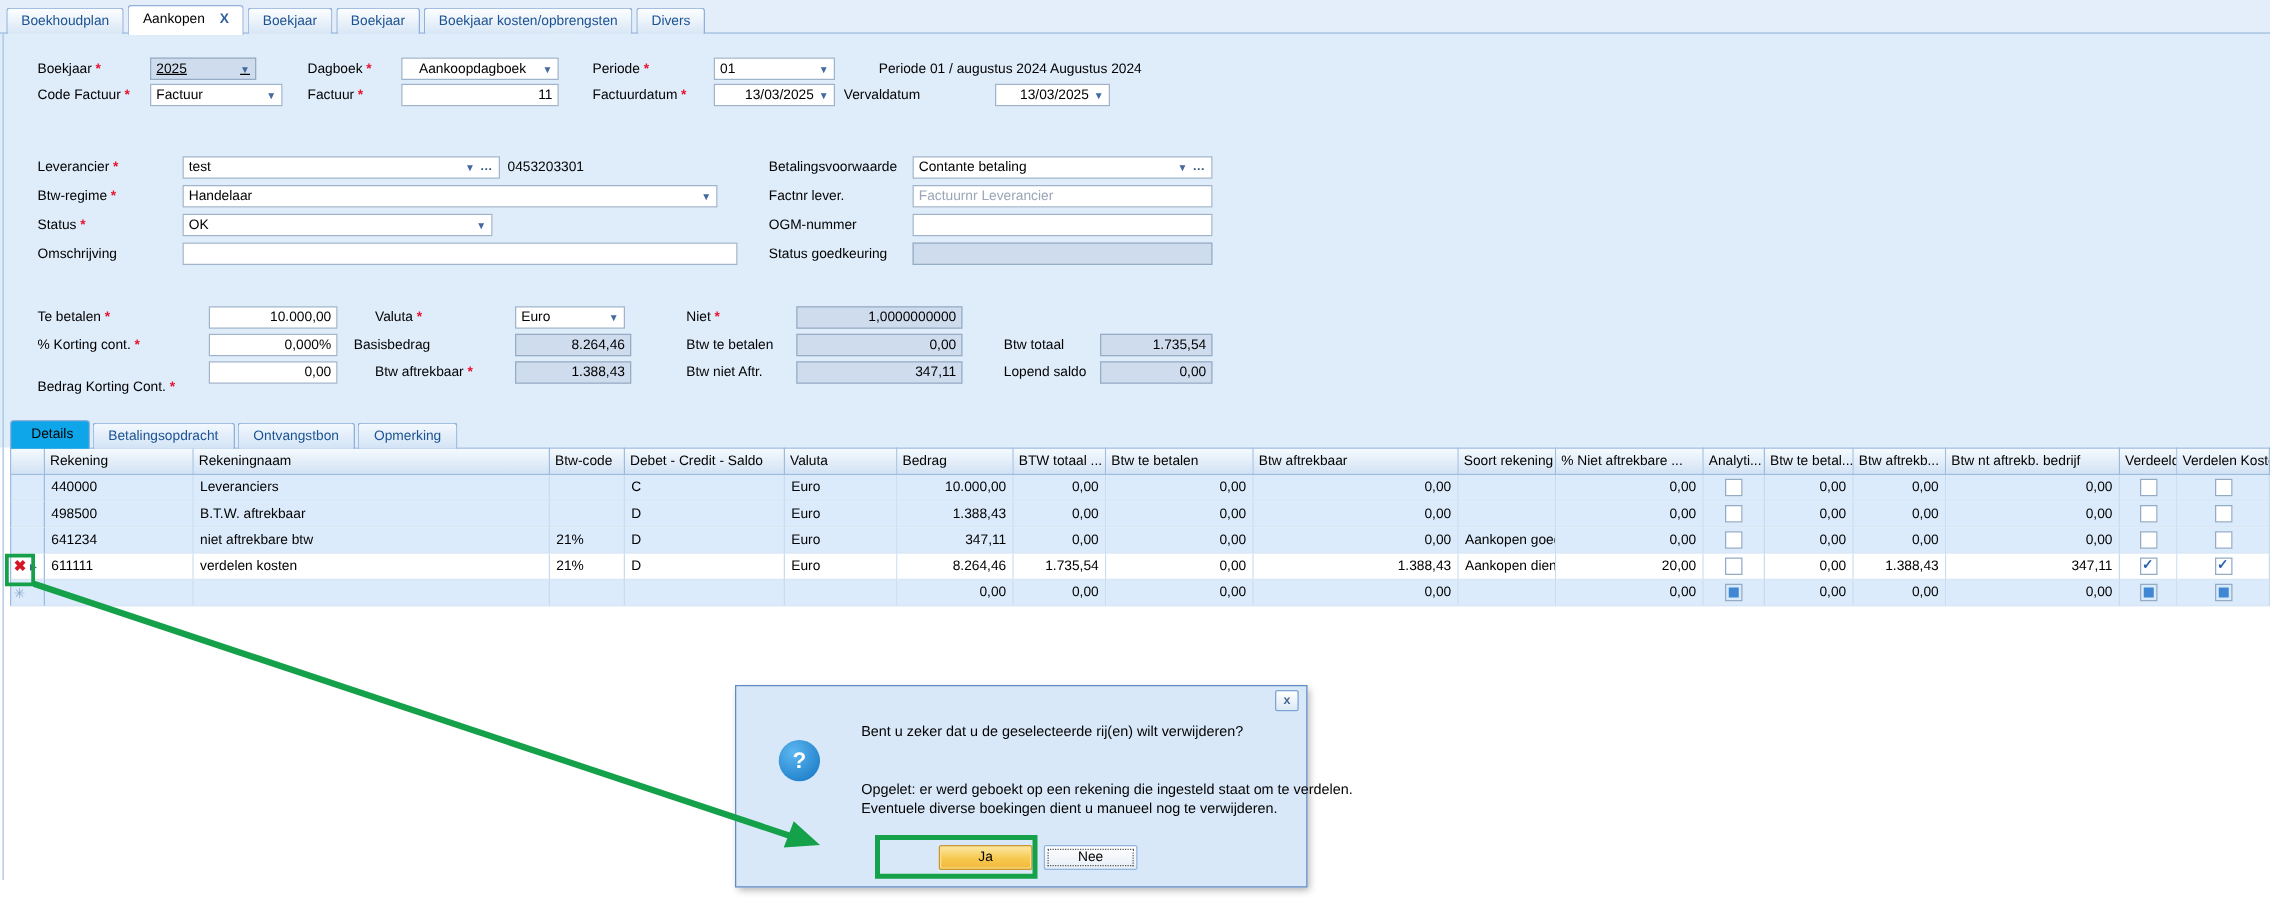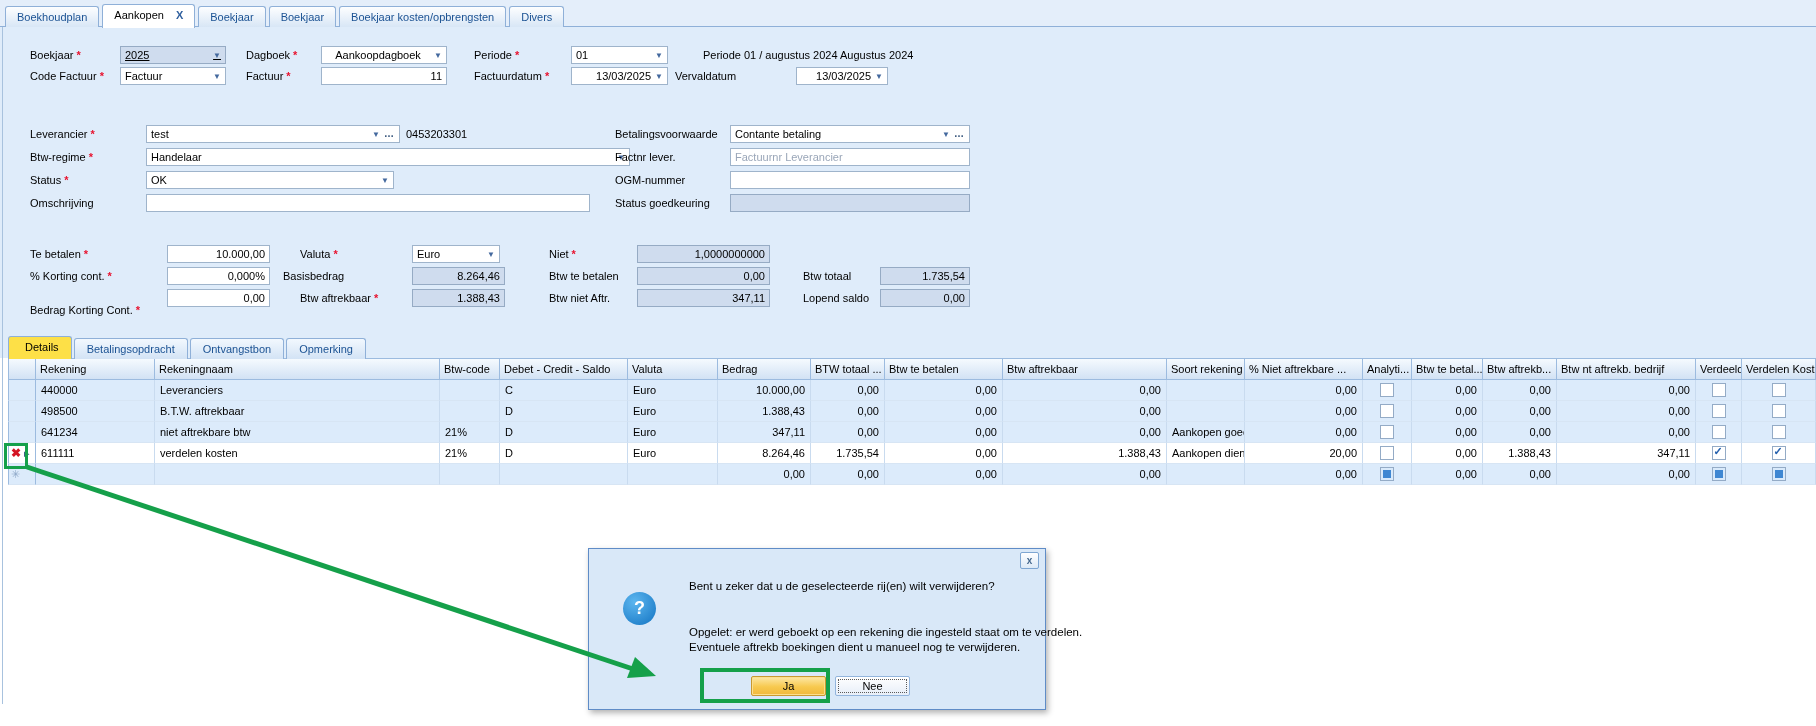--- a/index.html
+++ b/index.html
@@ -25,21 +25,21 @@
   .fld .val{flex:1;white-space:nowrap;overflow:hidden;}
   .fld.alignr .val{text-align:right;}
   .fld .ph{color:#9aa6b8;}
   .dd{color:#44699e;font-size:8px;margin-left:4px;}
   .ell{color:#2f4f77;margin-left:4px;font-weight:bold;letter-spacing:1px;font-size:10px;line-height:8px;}
   
   #subtabs{position:absolute;left:8px;top:336px;height:22px;z-index:2;white-space:nowrap;}
   .stab{position:relative;display:inline-block;margin-right:2px;height:20px;line-height:20px;padding:0 12px;
         color:#1b5293;background:linear-gradient(#f2f8fe,#d3e3f5);border:1px solid #8fb0d8;border-bottom:none;
         border-radius:3px 3px 0 0;vertical-align:bottom;cursor:default;}
-  .stab.active{background:#fde047;color:#000;height:22px;z-index:3;padding-left:16px;}
+  .stab.active{background:#0ea5e9;color:#000;height:22px;z-index:3;padding-left:16px;}
   
   #grid{position:absolute;left:8px;top:358px;z-index:1;}
   .gh{position:absolute;top:0;height:22px;box-sizing:border-box;
       background:linear-gradient(#f5fafe,#d2e2f4);border:1px solid #9cbbdf;border-left:none;
       display:flex;align-items:center;padding:0 4px;overflow:hidden;white-space:nowrap;}
   .gh.first{border-left:1px solid #9cbbdf;}
   .gc{position:absolute;height:21px;box-sizing:border-box;border-right:1px solid #c9dbef;
       border-bottom:1px solid #d7e5f4;display:flex;align-items:center;padding:0 5px;
       overflow:hidden;white-space:nowrap;}
   .gc.first{border-left:1px solid #9cbbdf;border-right:1px solid #9cbbdf;padding:0 2px;}
@@ -81,21 +81,21 @@
   #anno-arrow{position:absolute;left:0;top:0;width:1816px;height:726px;z-index:21;pointer-events:none;}
 </style>
 </head>
 <body>
 
 <div id="tabbar"><div class="tab"><span>Boekhoudplan</span></div><div class="tab active"><span>Aankopen</span><span class="tabclose">X</span></div><div class="tab"><span>Boekjaar</span></div><div class="tab"><span>Boekjaar</span></div><div class="tab"><span>Boekjaar kosten/opbrengsten</span></div><div class="tab"><span>Divers</span></div></div>
 <div id="panel"></div>
 <div id="panel-edge"></div>
 <div id="form-layer">
     <div class="lbl" style="left: 30px; top: 49px;"><span>Boekjaar</span><span class="req">*</span></div>
-    <div class="fld disabled" style="left: 120px; top: 46px; width: 106px; text-decoration: underline;">
+    <div class="fld disabled" style="left: 120px; top: 46px; width: 85px; text-decoration: underline;">
       <span class="val">2025</span>
       <span class="dd">▼</span>
     </div>
     <div class="lbl" style="left: 246px; top: 49px;"><span>Dagboek</span><span class="req">*</span></div>
     <div class="fld" style="left: 321px; top: 46px; width: 126px; text-align: center;">
       <span class="val">Aankoopdagboek</span>
       <span class="dd">▼</span>
     </div>
     <div class="lbl" style="left: 474px; top: 49px;"><span>Periode</span><span class="req">*</span></div>
     <div class="fld" style="left: 571px; top: 46px; width: 97px;">
@@ -129,21 +129,21 @@
       <span class="ell">…</span>
     </div>
     <div class="lbl" style="left: 406px; top: 128px;"><span>0453203301</span></div>
     <div class="lbl" style="left: 615px; top: 128px;"><span>Betalingsvoorwaarde</span></div>
     <div class="fld" style="left: 730px; top: 125px; width: 240px;">
       <span class="val">Contante betaling</span>
       <span class="dd">▼</span>
       <span class="ell">…</span>
     </div>
     <div class="lbl" style="left: 30px; top: 151px;"><span>Btw-regime</span><span class="req">*</span></div>
-    <div class="fld" style="left: 146px; top: 148px; width: 484px; gap: 16px;">
+    <div class="fld" style="left: 146px; top: 148px; width: 428px; gap: 16px;">
       <span class="val">Handelaar</span>
       <span class="dd">▼</span>
     </div>
     <div class="lbl" style="left: 615px; top: 151px;"><span>Factnr lever.</span></div>
     <div class="fld" style="left: 730px; top: 148px; width: 240px;">
       <span class="val ph">Factuurnr Leverancier</span>
     </div>
     <div class="lbl" style="left: 30px; top: 174px;"><span>Status</span><span class="req">*</span></div>
     <div class="fld" style="left: 146px; top: 171px; width: 248px;">
       <span class="val">OK</span>
@@ -354,21 +354,21 @@
     </div>
   </div>
 
 <div id="dialog">
   <div id="dlg-close">x</div>
   <div id="dlg-icon">
       <span>?</span>
     </div>
   <div id="dlg-q" class="dlg-text">Bent u zeker dat u de geselecteerde rij(en) wilt verwijderen?</div>
   <div id="dlg-w1" class="dlg-text">Opgelet: er werd geboekt op een rekening die ingesteld staat om te verdelen.</div>
-  <div id="dlg-w2" class="dlg-text">Eventuele aftrekb boekingen dient u manueel nog te verwijderen.</div>
+  <div id="dlg-w2" class="dlg-text">Eventuele diverse boekingen dient u manueel nog te verwijderen.</div>
   <button id="btn-ja" class="dlg-btn">Ja</button>
   <button id="btn-nee" class="dlg-btn">Nee</button>
 </div>
 
 <div id="anno-x" class="anno-box"></div>
 <div id="anno-ja" class="anno-box"></div>
 <svg id="anno-arrow" viewBox="0 0 1816 726">
   <line x1="27" y1="467" x2="633" y2="669" stroke="#15a04a" stroke-width="5"></line>
   <polygon points="656,676 627,678 635,657" fill="#15a04a"></polygon>
 </svg>

